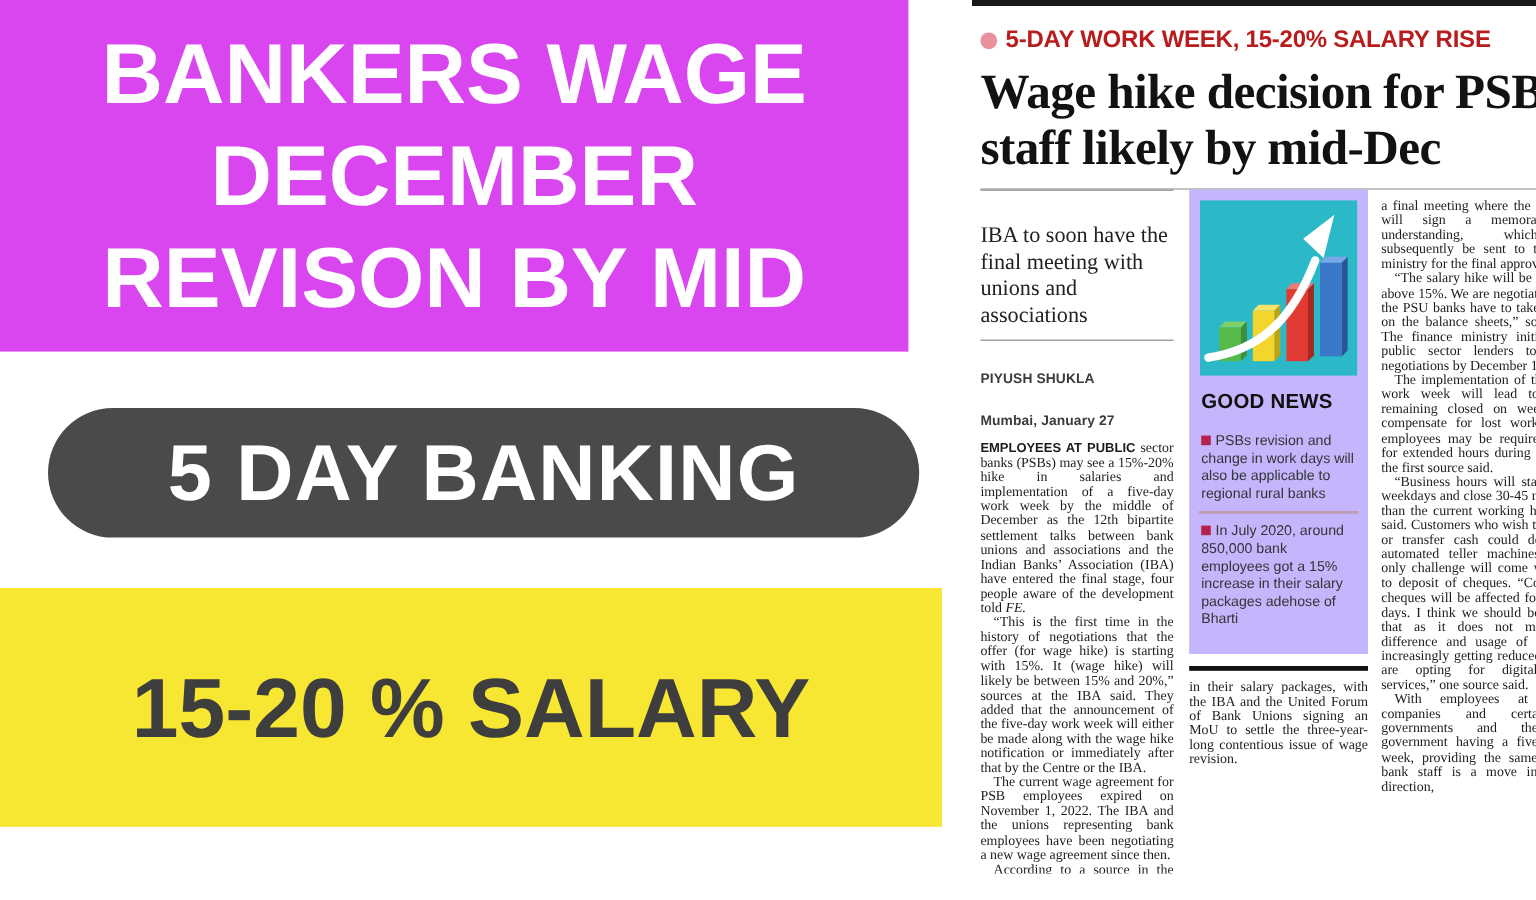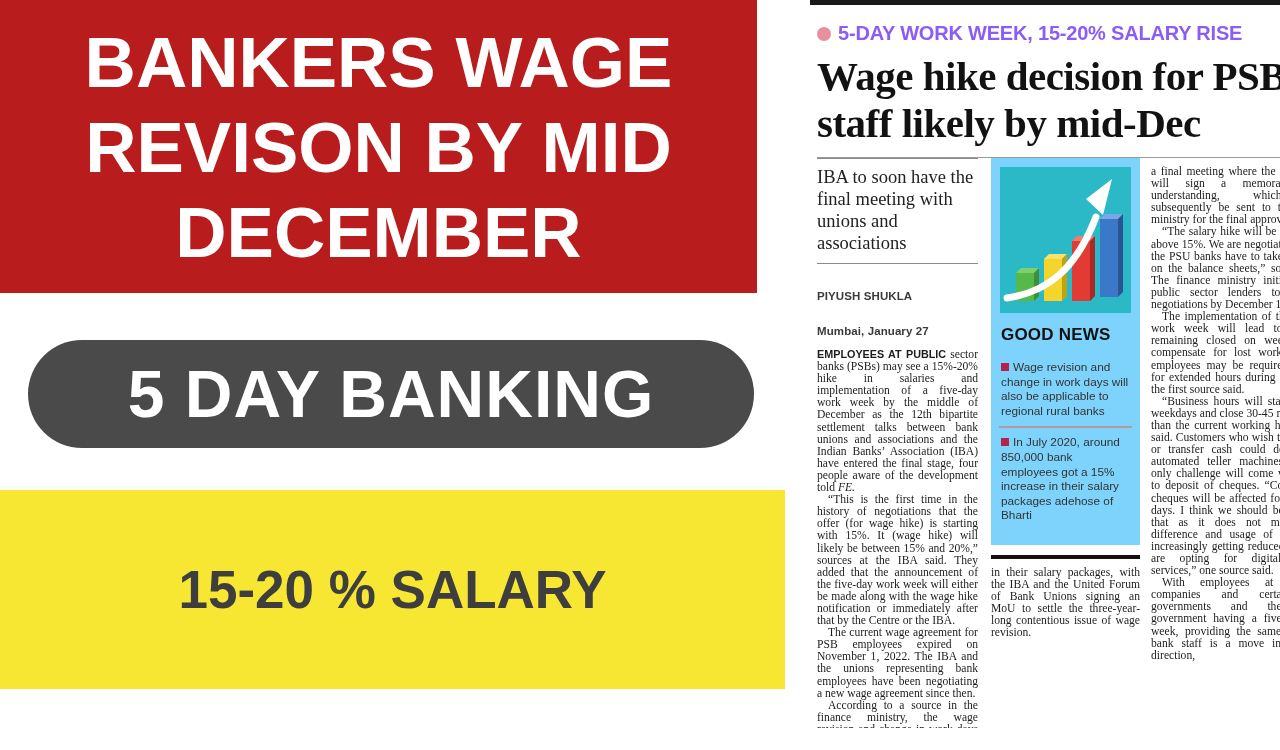--- a/index.html
+++ b/index.html
@@ -3,100 +3,101 @@
 <meta charset="utf-8">
 <style>
   html,body{margin:0;padding:0;}
   body{
     width:1280px;height:750px;overflow:hidden;position:relative;
     background:#ffffff;font-family:"Liberation Sans",sans-serif;
   }
   
   .promo{position:absolute;left:0;top:0;width:810px;height:750px;background:#ffffff;}
   .red-block{
-    position:absolute;left:0;top:0;width:757px;height:293px;background:#b91c1c;
+    position:absolute;left:0;top:0;width:757px;height:293px;background:#d946ef;
     display:flex;align-items:center;justify-content:center;
   }
   .red-title{
     color:#ffffff;font-weight:700;font-size:71px;line-height:85px;
     text-align:center;letter-spacing:0px;padding-top:2px;
   }
   .pill{
-    position:absolute;left:28px;top:340px;width:726px;height:108px;
+    position:absolute;left:40px;top:340px;width:726px;height:108px;
     background:#4A4A4A;border-radius:54px;
     display:flex;align-items:center;justify-content:center;
   }
   .pill-label{color:#ffffff;font-weight:700;font-size:66px;letter-spacing:1px;}
   .yellow-band{
     position:absolute;left:0;top:490px;width:785px;height:199px;background:#F7E733;
     display:flex;align-items:center;justify-content:center;
   }
-  .yellow-text{color:#3E3E3E;font-weight:700;font-size:53px;line-height:84px;text-align:right;}
+  .yellow-text{color:#3E3E3E;font-weight:700;font-size:70px;line-height:84px;text-align:right;}
   
   .newspaper{
     position:absolute;left:810px;top:0;width:470px;height:728px;background:#ffffff;
     overflow:hidden;color:#1b1b1b;
   }
   .np-topbar{height:5px;background:#191919;width:100%;}
   .np-inner{padding:0 0 0 7px;}
   .kicker{display:flex;align-items:center;margin-top:17px;}
   .kicker-dot{width:14px;height:14px;border-radius:50%;background:#E9909C;margin-right:7px;flex:0 0 auto;}
   .kicker-text{
-    color:#8b5cf6;font-weight:700;font-size:20px;letter-spacing:-0.2px;white-space:nowrap;
+    color:#b91c1c;font-weight:700;font-size:20px;letter-spacing:-0.2px;white-space:nowrap;
   }
   .headline{
     font-family:"Liberation Serif",serif;font-weight:700;color:#121212;
     font-size:41px;line-height:47px;letter-spacing:-0.5px;margin-top:8px;
     width:560px;white-space:nowrap;
   }
   .headline div{white-space:nowrap;}
   .np-rule{border:0;border-top:1px solid #9a9a9a;margin:10px 0 0 0;width:470px;}
   .np-cols{display:flex;margin-top:0;}
   .np-col{flex:0 0 auto;}
   .col1{width:161px;margin-right:13px;}
   .col2{width:149px;margin-right:11px;}
   .col3{width:182px;}
   .thin-rule{border:0;border-top:1px solid #8c8c8c;margin:0;}
   .subhead{
     font-family:"Liberation Serif",serif;font-size:18.5px;line-height:22px;color:#222;
     padding:7px 0 9px 0;
+    margin-top:20px;
   }
   .byline{padding:5px 0 10px 0;}
   .byline div{font-weight:700;font-size:11.5px;line-height:14.5px;color:#3b3b3b;letter-spacing:0.1px;margin-top:20px;}
   .bodytext{
     font-family:"Liberation Serif",serif;font-size:11.6px;line-height:12.1px;
     text-align:justify;color:#1c1c1c;
   }
   .bodytext p{margin:0;}
   .bodytext p + p{text-indent:11px;}
   .lead-bold{font-family:Liberation Sans, sans-serif;font-weight:700;font-size:10.8px;}
   .fe-italic{font-style:italic;}
   
-  .pink-box{background:#7dd3fc;padding:9px 8px 14px 8px;}
+  .pink-box{background:#c4b5fd;padding:9px 8px 14px 8px;}
   .chart-wrap{width:131px;height:146px;background:#2BB9C7;margin:0 auto;}
   .goodnews-title{font-weight:700;font-size:17px;color:#111;margin:12px 0 8px 2px;letter-spacing:0.2px;}
   .bullet-item{
     font-size:11.8px;line-height:14.6px;color:#333;margin:0 0 0 2px;padding:7px 0 8px 0;
   }
   .bullet-sep{border:0;border-top:1px solid #b9979e;margin:0;}
   .bullet-sq{
     display:inline-block;width:8px;height:8px;background:#B5224C;margin-right:4px;
   }
   .black-rule{height:4px;background:#111;margin:10px 0 8px 0;width:149px;}
   
 </style>
 </head>
 <body>
 
 <div class="promo">
   <div class="red-block">
     <div class="red-title">
       <div>BANKERS WAGE</div>
+      <div>DECEMBER</div>
       <div>REVISON BY MID</div>
-      <div>DECEMBER</div>
     </div>
   </div>
 
   <div class="pill">
     <span class="pill-label">5 DAY BANKING</span>
   </div>
 
   <div class="yellow-band">
     <div class="yellow-text">
       <div>15-20 % SALARY</div>
@@ -158,21 +159,21 @@
 
               <polygon points="100,52 105,47 123,47 118,52" fill="#7aa7e6"></polygon>
               <polygon points="118,52 123,47 123,125 118,130" fill="#2a5592"></polygon>
               <rect x="100" y="52" width="18" height="78" fill="#3C78C9"></rect>
 
               <path d="M7 131 C 48 125, 76 102, 96 50" stroke="#ffffff" stroke-width="7" fill="none" stroke-linecap="round"></path>
               <polygon points="112,12 86,32 103,48" fill="#ffffff"></polygon>
             </svg>
           </div>
           <div class="goodnews-title">GOOD NEWS</div>
-          <div class="bullet-item"><span class="bullet-sq"></span><span>Wage revision and change in work days will also be applicable to regional rural banks</span></div>
+          <div class="bullet-item"><span class="bullet-sq"></span><span>PSBs revision and change in work days will also be applicable to regional rural banks</span></div>
           <hr class="bullet-sep">
           <hr class="bullet-sep">
           <div class="bullet-item"><span class="bullet-sq"></span><span>In July 2020, around 850,000 bank employees got a 15% increase in their salary packages adehose of Bharti</span></div>
         </div>
         <div class="black-rule"></div>
         <div class="bodytext">
           <p>in their salary packages, with the IBA and the United Forum of Bank Unions signing an MoU to settle the three-year-long contentious issue of wage revision.</p>
 
         </div>
       </div>

